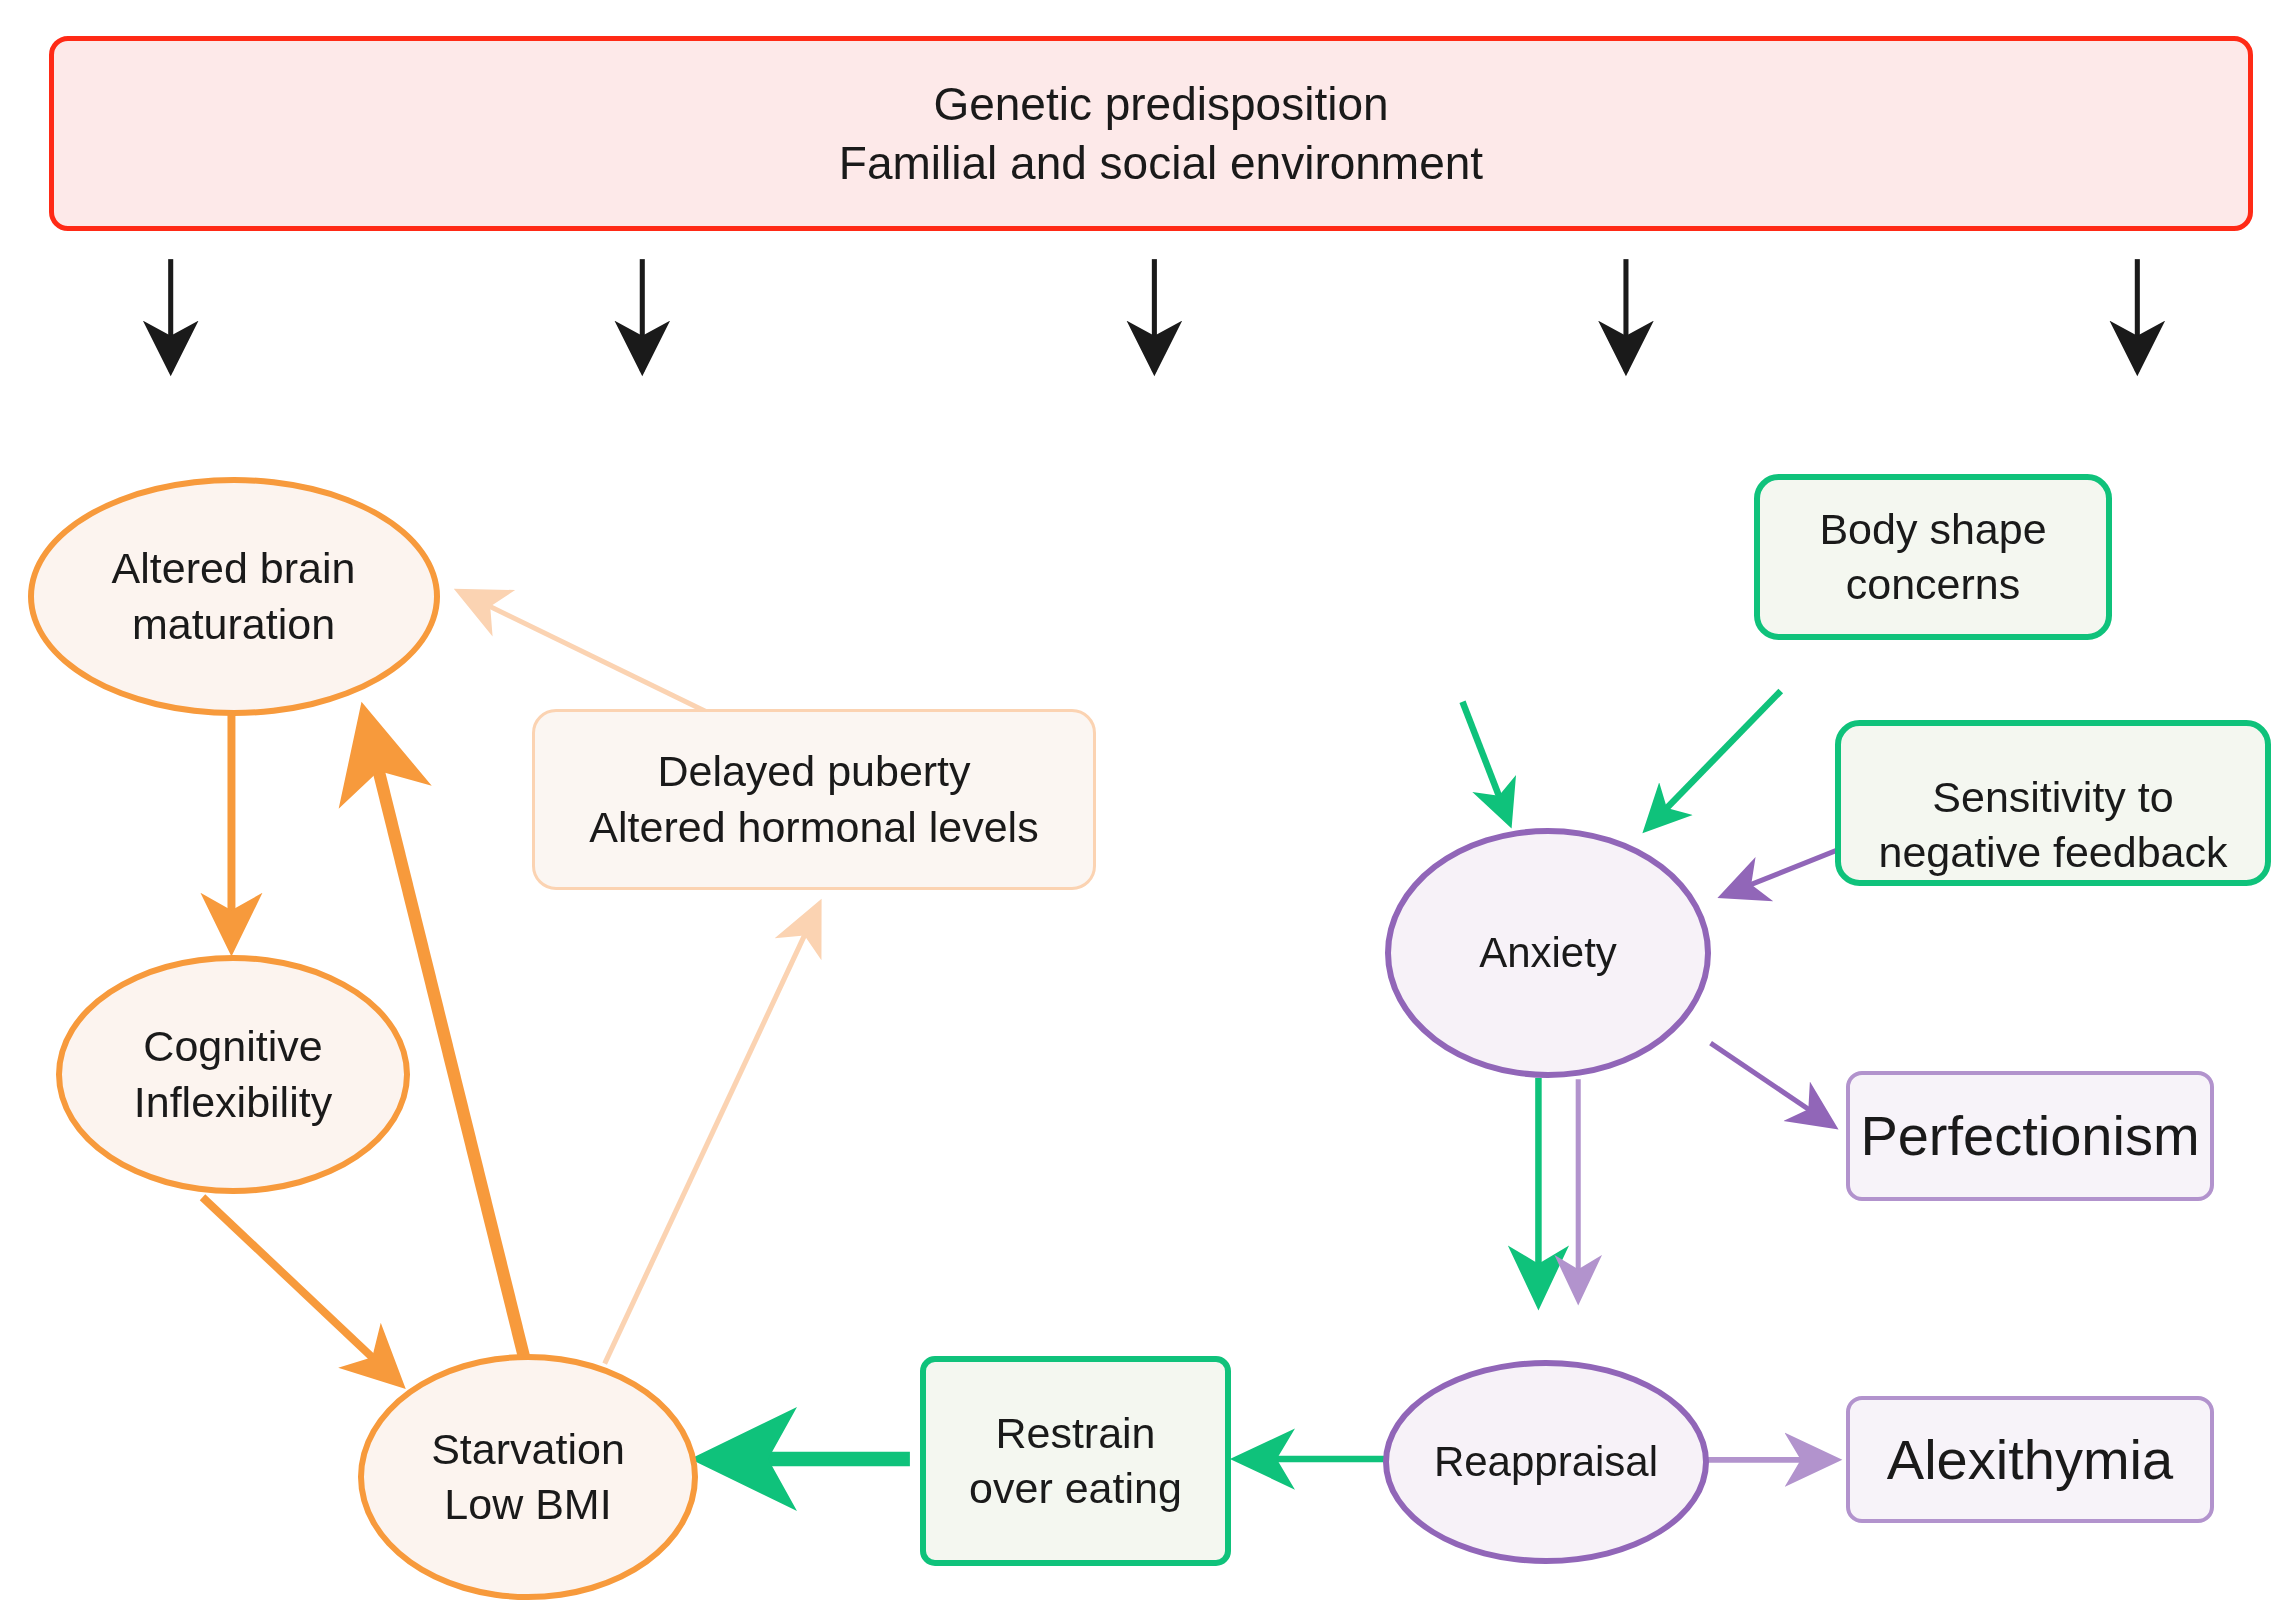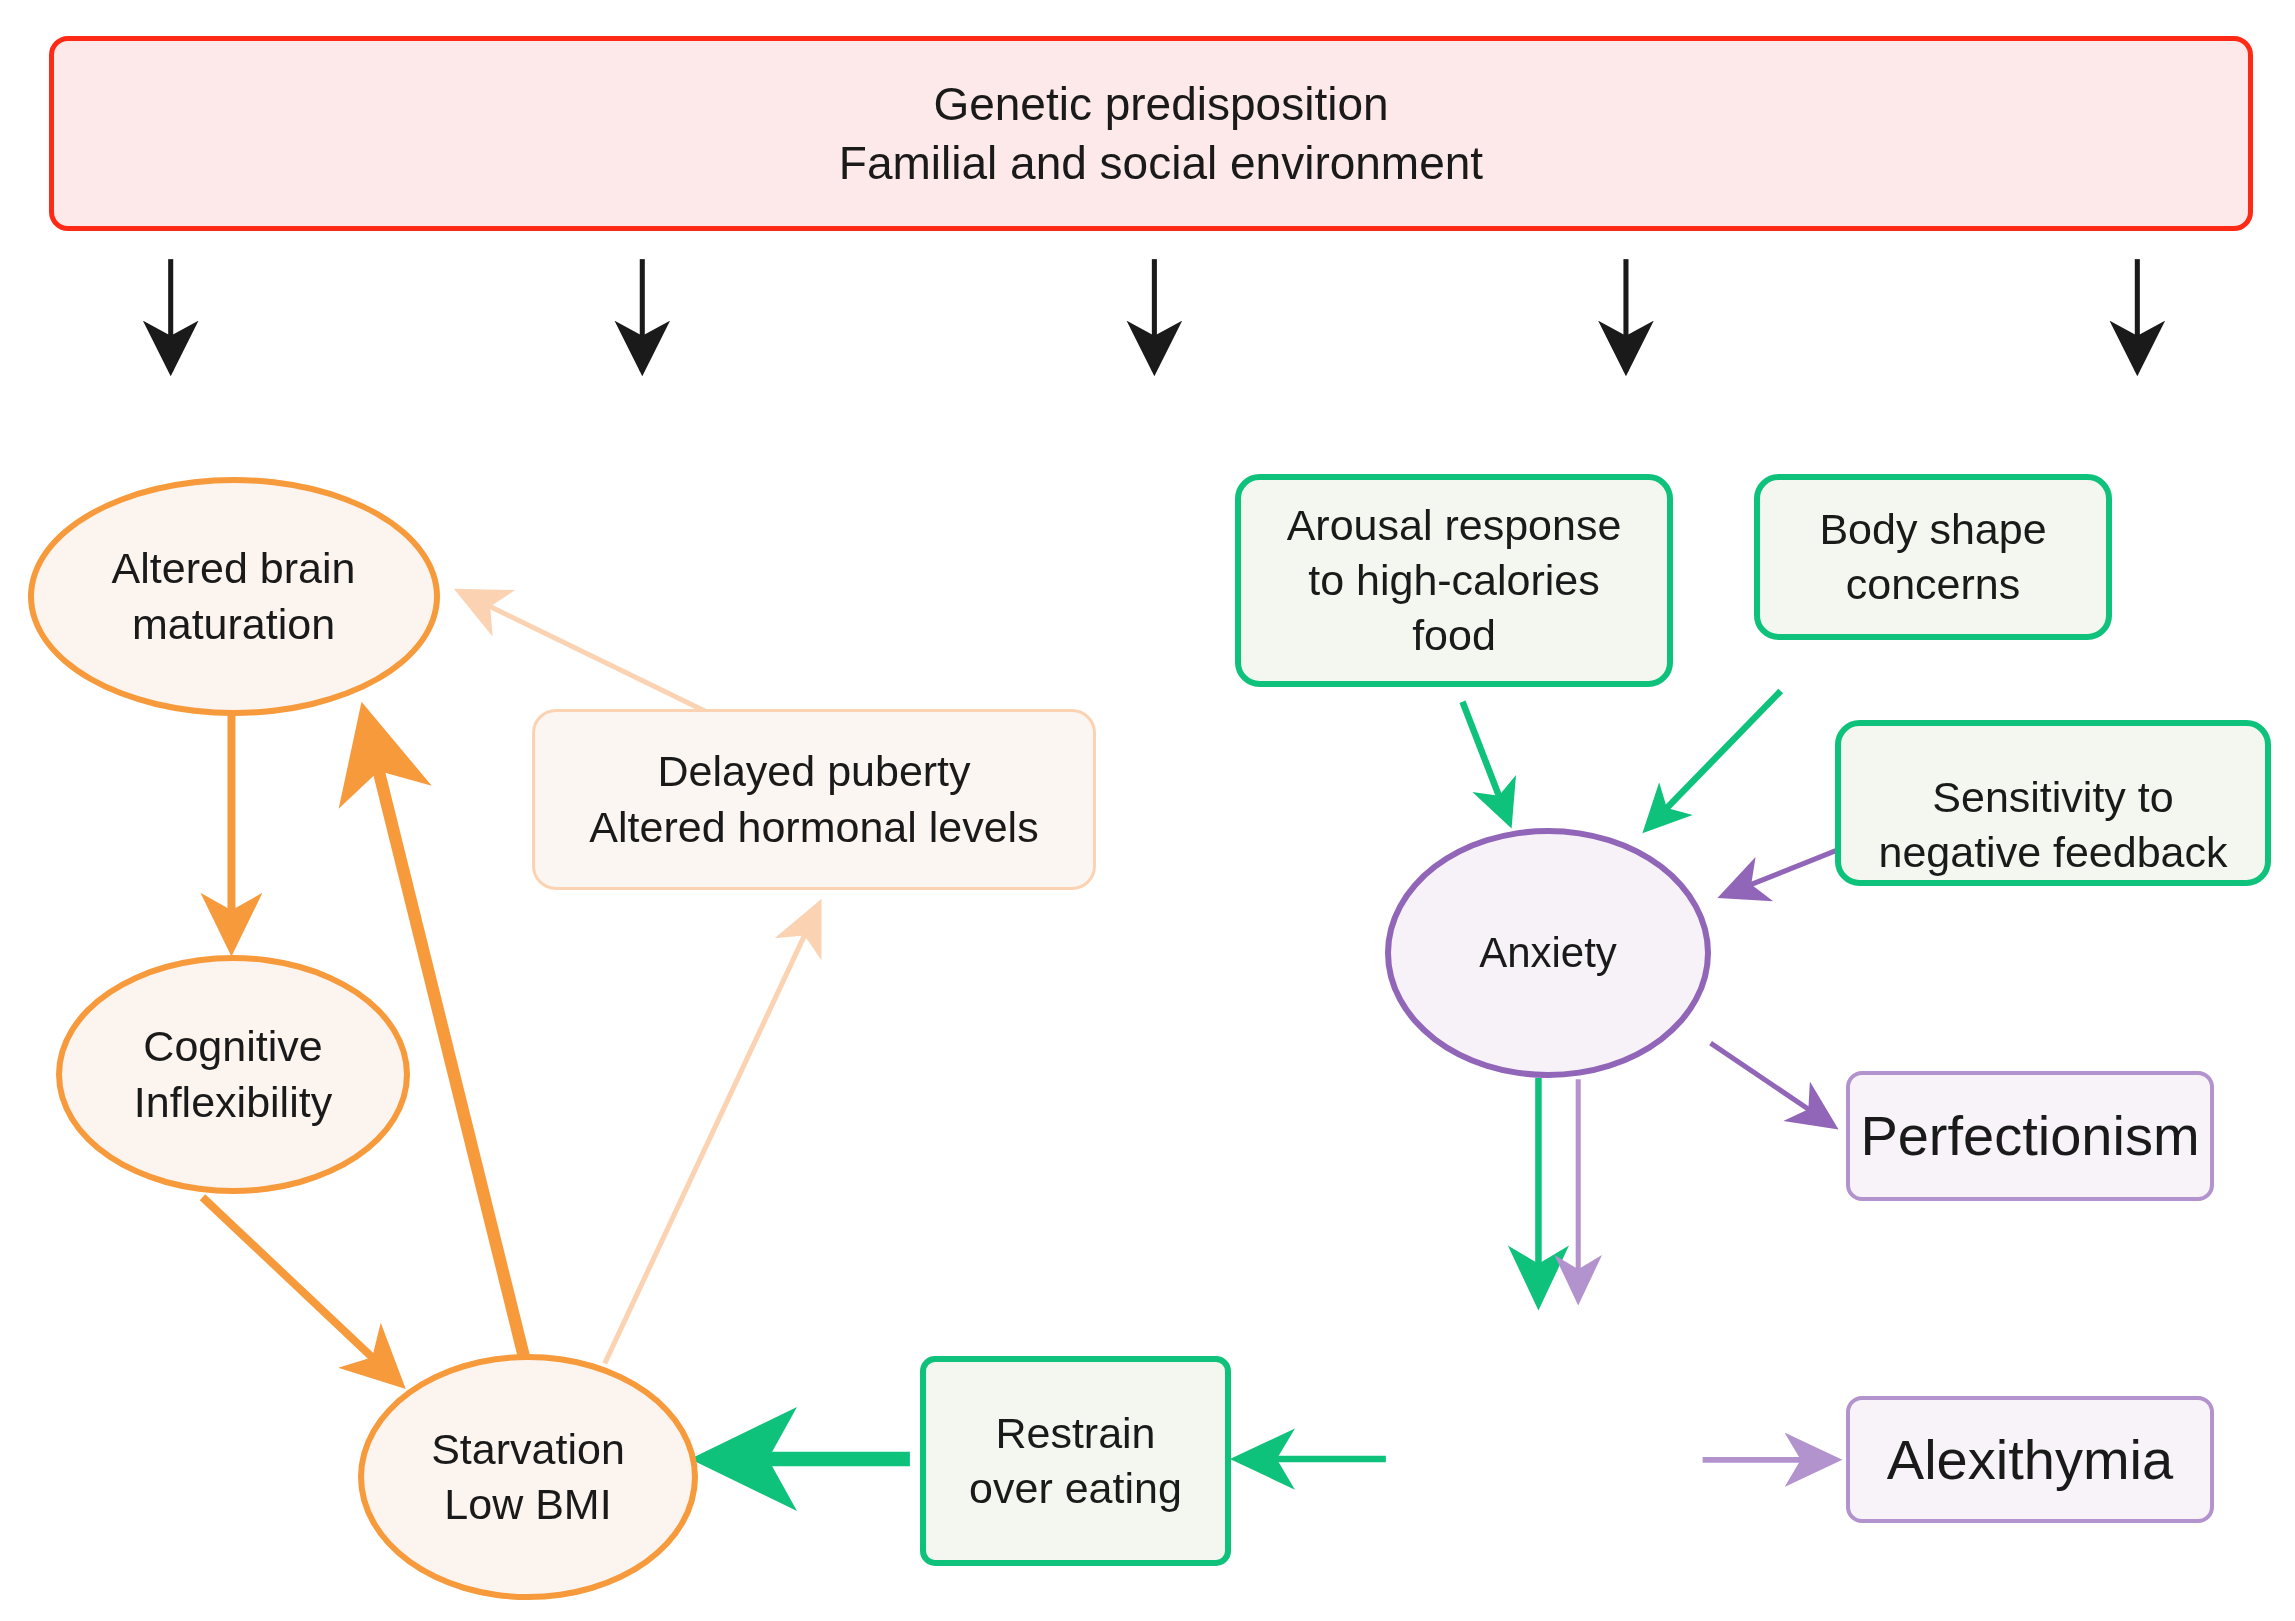--- a/index.html
+++ b/index.html
@@ -169,25 +169,20 @@
   <div class="node ellipse-orange" style="left:56px; top:955px; width:354px; height:239px;">
     <span>Cognitive
 Inflexibility</span>
   </div>
 
   <div class="node ellipse-orange" style="left:358px; top:1354px; width:340px; height:246px;">
     <span>Starvation
 Low BMI</span>
   </div>
 
-  <div class="node rect-green" style="left:1235px; top:474px; width:438px; height:213px;">
-    <span>Arousal response
-to high-calories
-food</span>
-  </div>
 
   <div class="node rect-green" style="left:1754px; top:474px; width:358px; height:166px;">
     <span>Body shape
 concerns</span>
   </div>
 
   <div class="node rect-green" style="left:1835px; top:720px; width:436px; height:166px;align-items:flex-end;">
     <span>Sensitivity to
 negative feedback</span>
   </div>
@@ -198,19 +193,22 @@
 
   <div class="node rect-purple" style="left:1846px; top:1071px; width:368px; height:130px;">
     <span>Perfectionism</span>
   </div>
 
   <div class="node rect-green" style="left:920px; top:1356px; width:311px; height:210px;border-radius:15px;">
     <span>Restrain
 over eating</span>
   </div>
 
+  <div class="node ellipse-purple" style="left:1383px; top:1360px; width:326px; height:204px;">
+    <span>Reappraisal</span>
+  </div>
 
   <div class="node rect-purple" style="left:1846px; top:1396px; width:368px; height:127px;">
     <span>Alexithymia</span>
   </div>
 
 </div>
 
 
 </body></html>

